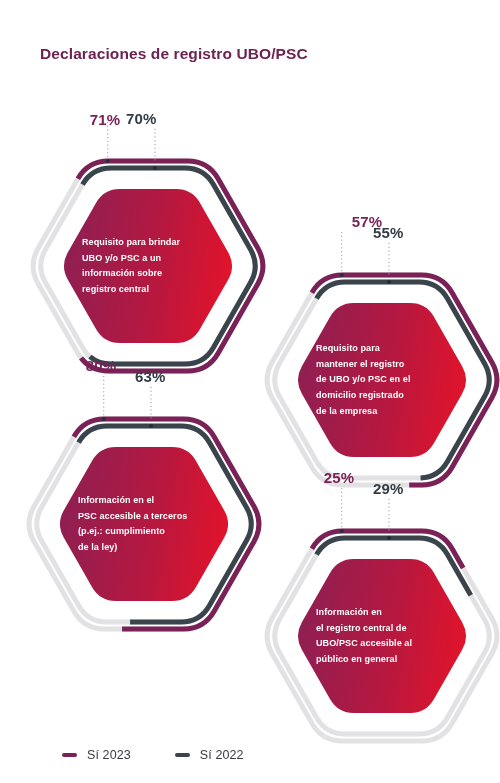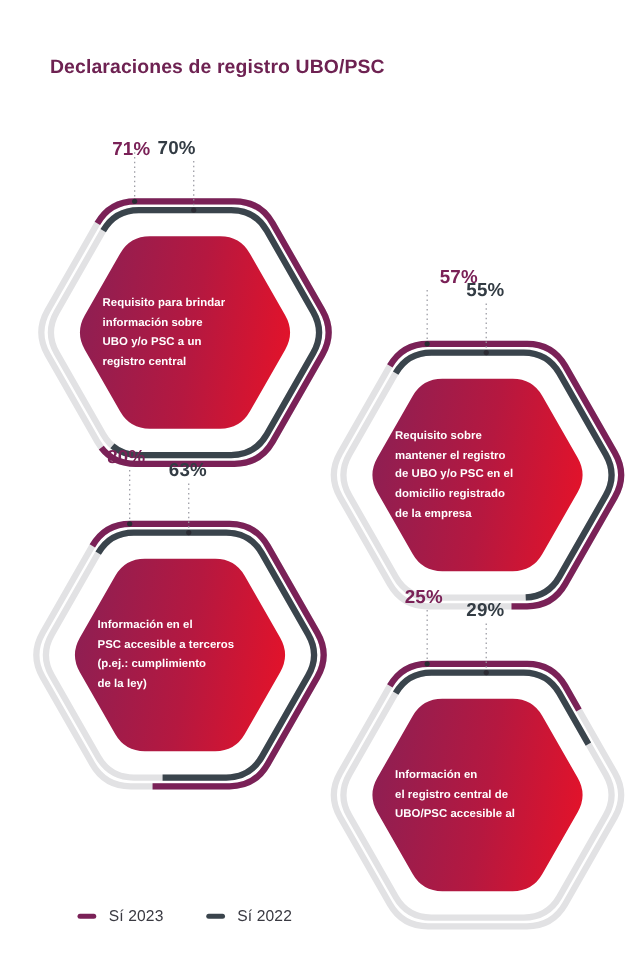--- a/index.html
+++ b/index.html
@@ -59,24 +59,24 @@
     letter-spacing: .2px;
     white-space: nowrap;
   }
   .pct.y2023 { color: #7A2157; }
   .pct.y2022 { color: #333C44; }
 
   
   .legend {
     position: absolute;
     left: 62px;
-    top: 726px;
+    top: 748px;
     display: flex;
     align-items: flex-end;
-    gap: 34px;
+    gap: 44px;
   }
   .legend-item { display: flex; align-items: center; gap: 10px; }
   .legend-dash {
     width: 15px; height: 4px; border-radius: 2px; display: block;
   }
   .legend-dash.y2023 { background: #7A2157; }
   .legend-dash.y2022 { background: #3A444C; }
   .legend-text {
     font-size: 12.5px;
     color: #3A3A42;
@@ -107,22 +107,22 @@
           <path d="M54.55,46.53Q64.00,30.00 83.04,30.00L156.96,30.00Q176.00,30.00 185.45,46.53L222.55,111.47Q232.00,128.00 222.55,144.53L185.45,209.47Q176.00,226.00 156.96,226.00L83.04,226.00Q64.00,226.00 54.55,209.47L17.45,144.53Q8.00,128.00 17.45,111.47Z" fill="none" stroke="#E2E2E4" stroke-width="5" stroke-linejoin="round"></path>
           <path d="M54.55,46.53Q64.00,30.00 83.04,30.00L156.96,30.00Q176.00,30.00 185.45,46.53L222.55,111.47Q232.00,128.00 222.55,144.53L185.45,209.47Q176.00,226.00 156.96,226.00L83.04,226.00Q64.00,226.00 54.55,209.47L17.45,144.53Q8.00,128.00 17.45,111.47Z" fill="none" stroke="#3A444C" stroke-width="5" stroke-linejoin="round" stroke-linecap="butt" stroke-dasharray="458.76237182617183 197.61244506835942" stroke-dashoffset="0"></path>
           <line x1="79.73676300048828" y1="23.004758834838867" x2="79.73676300048828" y2="-20.995241165161133" stroke="#9a9aa2" stroke-width="1" stroke-dasharray="1.2 2.6"></line>
           <circle cx="79.73676300048828" cy="23.004758834838867" r="2.1" fill="#2b2b33"></circle>
           <line x1="126.98249816894531" y1="30" x2="126.98249816894531" y2="-10" stroke="#9a9aa2" stroke-width="1" stroke-dasharray="1.2 2.6"></line>
           <circle cx="126.98249816894531" cy="30" r="2.1" fill="#2b2b33"></circle>
           <path d="M68.14,64.75Q76.00,51.00 91.84,51.00L148.16,51.00Q164.00,51.00 171.86,64.75L200.14,114.25Q208.00,128.00 200.14,141.75L171.86,191.25Q164.00,205.00 148.16,205.00L91.84,205.00Q76.00,205.00 68.14,191.25L39.86,141.75Q32.00,128.00 39.86,114.25Z" fill="url(#coregrad0)"></path>
         </svg>
         <div class="hex-label" style="top: 128px;">
           <div>Requisito para brindar</div>
+          <div>UBO y/o PSC a un</div>
           <div>información sobre</div>
-          <div>UBO y/o PSC a un</div>
           <div>registro central</div>
         </div>
         <div class="pct y2023" style="left: 61.7368px; top: -38.9952px; margin-top: 12px;">71%</div>
         <div class="pct y2022" style="left: 98px; top: -28px;">70%</div>
       </div>
       <div class="hex-cell" style="left: 262px; top: 252px;">
         <svg width="240" height="260">
           <defs>
             <linearGradient id="coregrad1" x1="0" y1="0.35" x2="1" y2="0.5">
               <stop offset="0" stop-color="#8E1F53"></stop>
@@ -135,21 +135,21 @@
           <path d="M49.88,40.71Q60.00,23.00 80.40,23.00L159.60,23.00Q180.00,23.00 190.12,40.71L229.88,110.29Q240.00,128.00 229.88,145.71L190.12,215.29Q180.00,233.00 159.60,233.00L80.40,233.00Q60.00,233.00 49.88,215.29L10.12,145.71Q0.00,128.00 10.12,110.29Z" fill="none" stroke="#7A2157" stroke-width="5" stroke-linejoin="round" stroke-linecap="butt" stroke-dasharray="400.24798828124995 302.94146484375005" stroke-dashoffset="0"></path>
           <path d="M54.55,46.53Q64.00,30.00 83.04,30.00L156.96,30.00Q176.00,30.00 185.45,46.53L222.55,111.47Q232.00,128.00 222.55,144.53L185.45,209.47Q176.00,226.00 156.96,226.00L83.04,226.00Q64.00,226.00 54.55,209.47L17.45,144.53Q8.00,128.00 17.45,111.47Z" fill="none" stroke="#E2E2E4" stroke-width="5" stroke-linejoin="round"></path>
           <path d="M54.55,46.53Q64.00,30.00 83.04,30.00L156.96,30.00Q176.00,30.00 185.45,46.53L222.55,111.47Q232.00,128.00 222.55,144.53L185.45,209.47Q176.00,226.00 156.96,226.00L83.04,226.00Q64.00,226.00 54.55,209.47L17.45,144.53Q8.00,128.00 17.45,111.47Z" fill="none" stroke="#3A444C" stroke-width="5" stroke-linejoin="round" stroke-linecap="butt" stroke-dasharray="360.45614929199223 295.918667602539" stroke-dashoffset="0"></path>
           <line x1="79.73676300048828" y1="23.004758834838867" x2="79.73676300048828" y2="-20.995241165161133" stroke="#9a9aa2" stroke-width="1" stroke-dasharray="1.2 2.6"></line>
           <circle cx="79.73676300048828" cy="23.004758834838867" r="2.1" fill="#2b2b33"></circle>
           <line x1="126.98249816894531" y1="30" x2="126.98249816894531" y2="-10" stroke="#9a9aa2" stroke-width="1" stroke-dasharray="1.2 2.6"></line>
           <circle cx="126.98249816894531" cy="30" r="2.1" fill="#2b2b33"></circle>
           <path d="M68.14,64.75Q76.00,51.00 91.84,51.00L148.16,51.00Q164.00,51.00 171.86,64.75L200.14,114.25Q208.00,128.00 200.14,141.75L171.86,191.25Q164.00,205.00 148.16,205.00L91.84,205.00Q76.00,205.00 68.14,191.25L39.86,141.75Q32.00,128.00 39.86,114.25Z" fill="url(#coregrad1)"></path>
         </svg>
         <div class="hex-label" style="top: 128px;">
-          <div>Requisito sobre</div>
+          <div>Requisito para</div>
           <div>mantener el registro</div>
           <div>de UBO y/o PSC en el</div>
           <div>domicilio registrado</div>
           <div>de la empresa</div>
         </div>
         <div class="pct y2023" style="left: 61.7368px; top: -38.9952px; margin-left: 28px;">57%</div>
         <div class="pct y2022" style="left: 110.982px; top: -28px;">55%</div>
       </div>
       <div class="hex-cell" style="left: 24px; top: 396px;">
         <svg width="240" height="260">
@@ -197,20 +197,21 @@
           <line x1="79.73676300048828" y1="23.004758834838867" x2="79.73676300048828" y2="-20.995241165161133" stroke="#9a9aa2" stroke-width="1" stroke-dasharray="1.2 2.6"></line>
           <circle cx="79.73676300048828" cy="23.004758834838867" r="2.1" fill="#2b2b33"></circle>
           <line x1="126.98249816894531" y1="30" x2="126.98249816894531" y2="-10" stroke="#9a9aa2" stroke-width="1" stroke-dasharray="1.2 2.6"></line>
           <circle cx="126.98249816894531" cy="30" r="2.1" fill="#2b2b33"></circle>
           <path d="M68.14,64.75Q76.00,51.00 91.84,51.00L148.16,51.00Q164.00,51.00 171.86,64.75L200.14,114.25Q208.00,128.00 200.14,141.75L171.86,191.25Q164.00,205.00 148.16,205.00L91.84,205.00Q76.00,205.00 68.14,191.25L39.86,141.75Q32.00,128.00 39.86,114.25Z" fill="url(#coregrad3)"></path>
         </svg>
         <div class="hex-label" style="top: 128px;">
           <div>Información en</div>
           <div>el registro central de</div>
           <div>UBO/PSC accesible al</div>
+          <div>público en general</div>
         </div>
         <div class="pct y2023" style="left: 61.7368px; top: -38.9952px;">25%</div>
         <div class="pct y2022" style="left: 110.982px; top: -28px;">29%</div>
       </div>
     </div>
 
   <div class="legend">
     <div class="legend-item">
       <span class="legend-dash y2023"></span>
       <span class="legend-text">Sí 2023</span>

